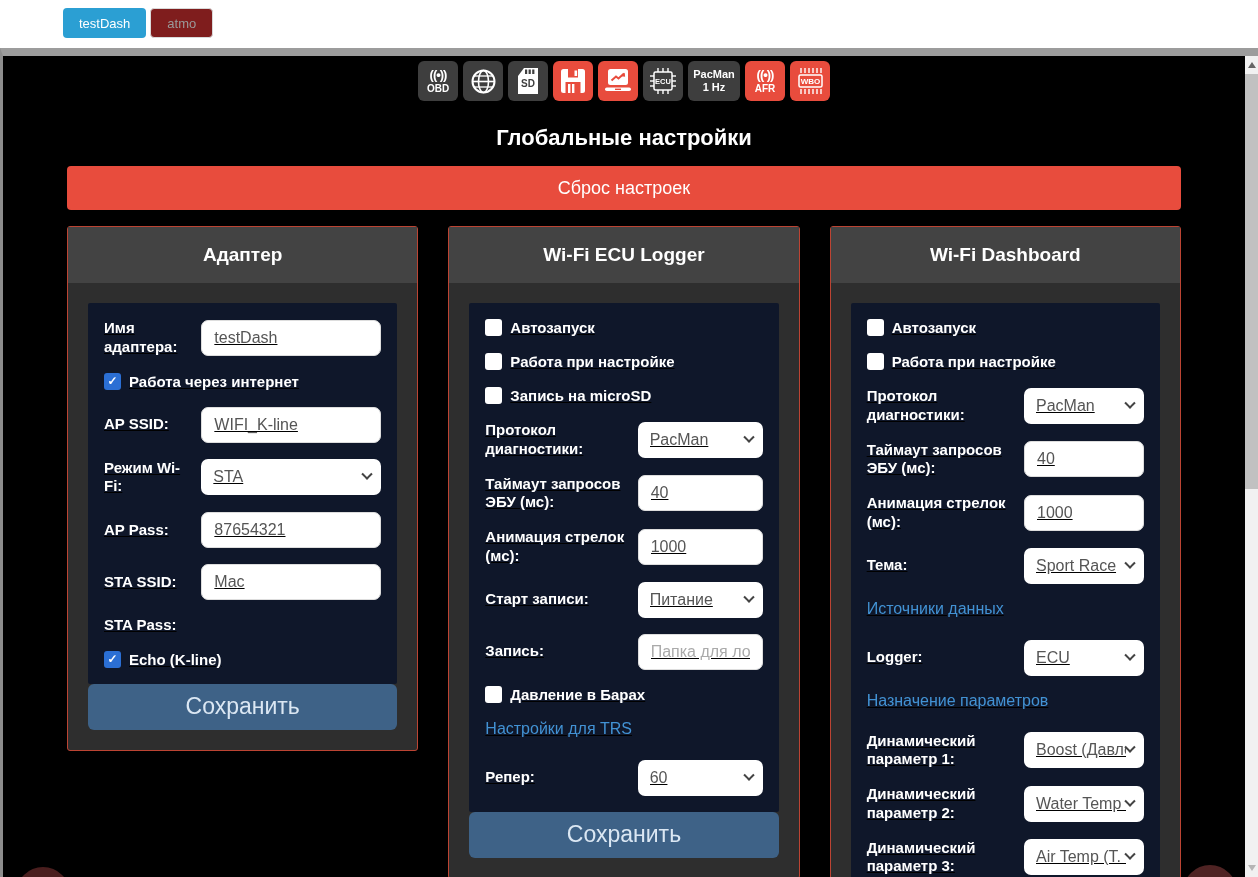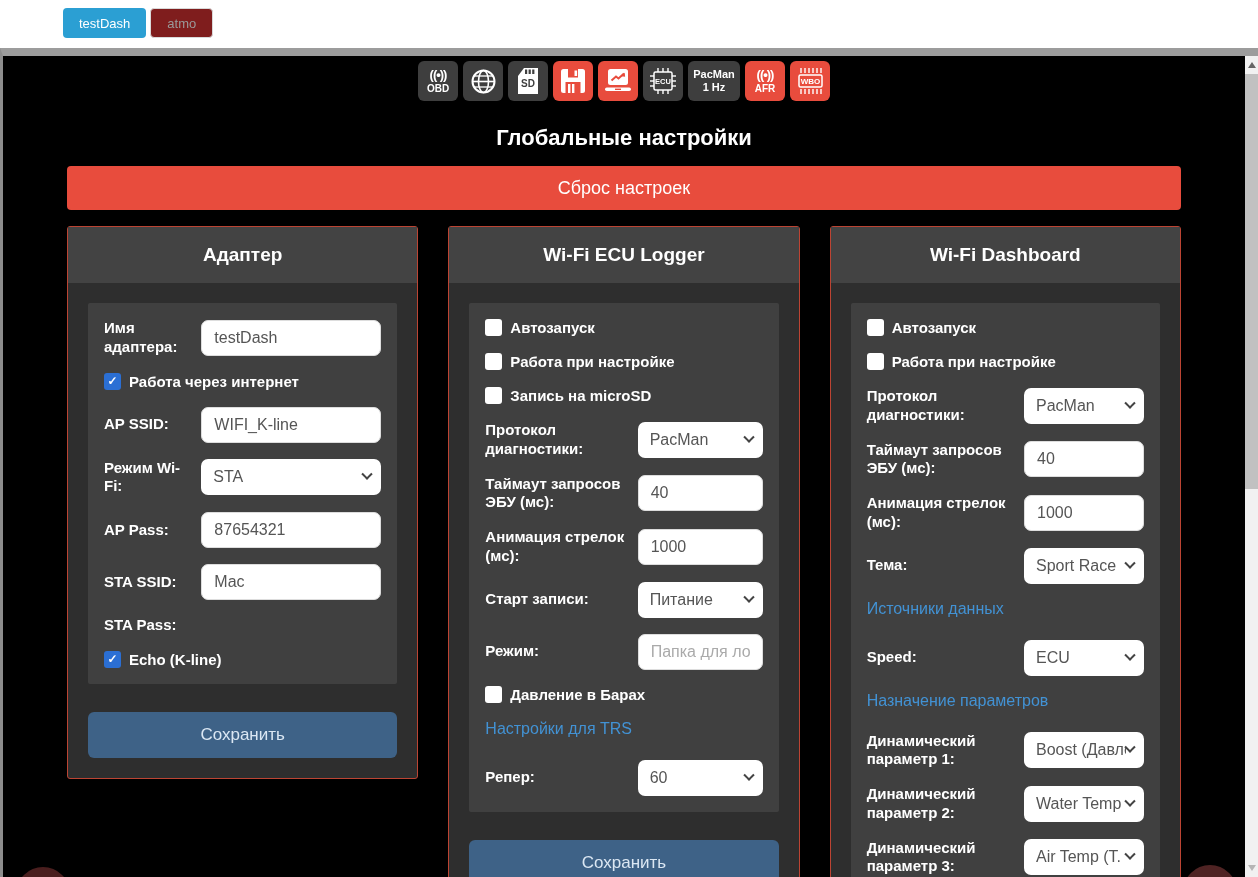--- a/index.html
+++ b/index.html
@@ -36,21 +36,21 @@
   .pagetitle { color:#fff; font-size:22px; font-weight:bold; text-align:center; margin-top:24px; }
   .resetbtn { display:block; margin:15px 64px 0; width:calc(100% - 128px); height:44px; background:#e84c3d; border:none;
               border-radius:4px; color:#fff; font-size:18px; font-family:inherit; cursor:pointer; }
 
   
   .panels { display:flex; gap:30px; margin:16px 64px 0; align-items:flex-start; }
   .panel { flex:1; background:#2e2e2e; border:1px solid #bc4433; border-radius:3px; }
   .phead { background:#434343; height:56px; display:flex; align-items:center; justify-content:center;
            color:#fff; font-size:19px; font-weight:bold; }
   .pbody { padding:20px; }
-  .card { background:#404040; border-radius:2px; padding:16px; }
+  .card { background:#0f172a; border-radius:2px; padding:16px;text-decoration:underline; }
 
   .row { display:flex; align-items:center; margin-bottom:16px; }
   .row:last-child { margin-bottom:0; }
   .flabel { flex:1; color:#fff; font-size:15px; font-weight:bold; line-height:1.25; padding-right:8px; }
 
   .tinput { height:36px; border:1px solid #ddd; border-radius:7px; font-size:16px; color:#555;
             padding:0 12px; font-family:inherit; background:#fff; outline:none; }
   .tinput::placeholder { color:#aaa; }
   .tinput.focused { border-color:#4d90fe; box-shadow:0 0 5px 2px rgba(90,150,255,.65); }
   .w180 { width:180px; flex:none; } .w125 { width:125px; flex:none; } .w120 { width:120px; flex:none; }
@@ -64,22 +64,22 @@
   .cbrow { display:flex; align-items:center; gap:8px; margin-bottom:17px; cursor:pointer; }
   .cb { width:17px; height:17px; border-radius:3px; background:#fff; flex:none; position:relative; }
   .cb.checked { background:#2b6fd4; }
   .cb.checked::after { content:"✓"; position:absolute; inset:0; display:flex; align-items:center;
                        justify-content:center; color:#fff; font-size:12px; font-weight:bold; }
   .cblabel { color:#fff; font-size:15px; font-weight:bold; }
 
   .linkrow { margin:6px 0 22px; }
   .bluelink { color:#4292d4; font-size:16px; text-decoration:none; cursor:pointer; }
 
-  .savebtn { display:block; width:100%; height:46px; margin-top:28px; background:#3e6287; border:none;
-             border-radius:6px; color:#dbe7f3; font-size:17px; font-family:inherit; cursor:pointer; }
+  .savebtn { display:block; width:100%; height:46px; margin-top:0; background:#3e6287; border:none;
+             border-radius:6px; color:#dbe7f3; font-size:23px; font-family:inherit; cursor:pointer; }
 
   
   .circle { position:absolute; border-radius:50%; }
   .circle.left  { left:13px;  bottom:-44px; width:54px; height:54px; background:#4a1e1e; }
   .circle.right { right:8px; bottom:-42px; width:54px; height:54px; background:#4f2323; }
 </style>
 </head>
 <body>
 
 <div class="topbar">
@@ -262,21 +262,21 @@
               <input class="tinput w125" value="1000" style="">
             </div>
             <div class="row">
               <span class="flabel">Старт записи:</span>
               <div class="select w125">
                 <span class="sval">Питание</span>
                 <span class="chev"></span>
               </div>
             </div>
             <div class="row">
-              <span class="flabel">Режим:</span>
+              <span class="flabel">Запись:</span>
               <input class="tinput w125" placeholder="Папка для логов" style="">
             </div>
             <div class="cbrow">
               <span class="cb"></span>
               <span class="cblabel">Давление в Барах</span>
             </div>
             <div class="linkrow">
               <a class="bluelink">Настройки для TRS</a>
             </div>
             <div class="row" style="margin-bottom:0">
@@ -322,21 +322,21 @@
               <span class="flabel">Тема:</span>
               <div class="select w120">
                 <span class="sval">Sport Race</span>
                 <span class="chev"></span>
               </div>
             </div>
             <div class="linkrow" style="margin-top:14px">
               <a class="bluelink">Источники данных</a>
             </div>
             <div class="row">
-              <span class="flabel">Speed:</span>
+              <span class="flabel">Logger:</span>
               <div class="select w120">
                 <span class="sval">ECU</span>
                 <span class="chev"></span>
               </div>
             </div>
             <div class="linkrow" style="margin-top:14px">
               <a class="bluelink">Назначение параметров</a>
             </div>
             <div class="row">
               <span class="flabel">Динамический параметр 1:</span>

